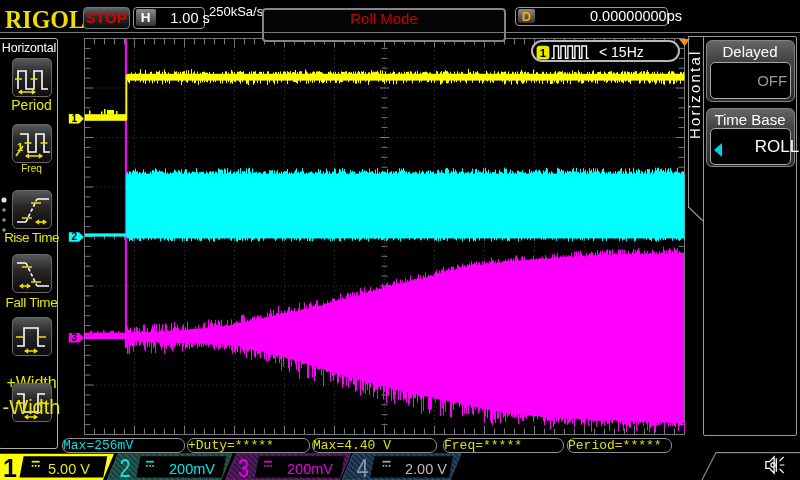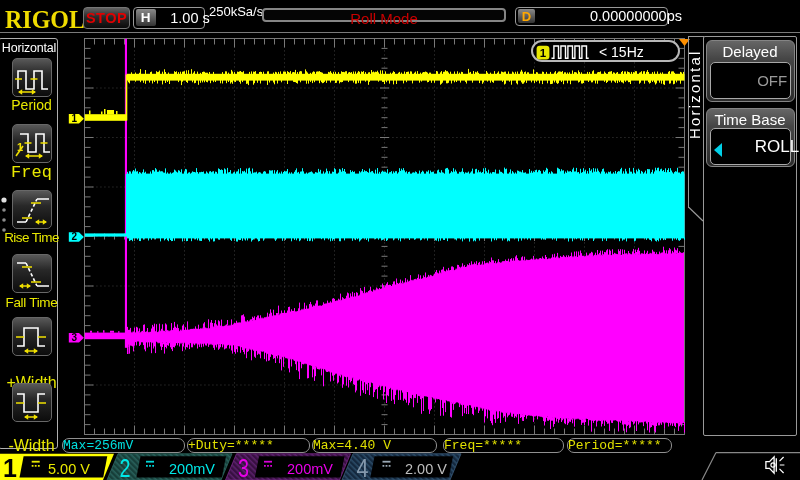--- a/index.html
+++ b/index.html
@@ -11,21 +11,21 @@
   background:linear-gradient(#636363,#2a2a2a 45%,#0a0a0a); border:1px solid #777;
   color:#e00000; font-weight:bold; font-size:14.5px; text-align:center; line-height:20px; letter-spacing:0.5px; }
 .hbox { position:absolute; left:133px; top:6.5px; width:72px; height:22px; border-radius:4px;
   border:1.5px solid #999; background:#000; }
 .htile { position:absolute; left:1.5px; top:1px; width:20px; height:17px; border-radius:2px;
   background:linear-gradient(#8a8a8a,#333); color:#fff; font-weight:bold; font-size:13.5px;
   text-align:center; line-height:17px; }
 .hval { position:absolute; left:22px; top:0; width:68px; height:19px; color:#fff; font-size:14.5px;
   text-align:center; line-height:20px; }
 .srate { position:absolute; left:209px; top:3.5px; color:#fff; font-size:13px; }
-.rollbox { position:absolute; left:262px; top:7.5px; width:244px; height:14px; border-radius:4px;
+.rollbox { position:absolute; left:262px; top:7.5px; width:244px; height:34px; border-radius:4px;
   border:2px solid #858585; background:#050505; color:#c80000; font-size:15px; text-align:center; line-height:18px; }
 .dbox { position:absolute; left:515px; top:6.5px; width:153px; height:19.5px; border-radius:4px;
   border:1.5px solid #999; background:#000; }
 .dtile { position:absolute; left:2px; top:1px; width:17px; height:14.5px; border-radius:2px;
   background:linear-gradient(#8a8a8a,#333); color:#ffa800; font-weight:bold; font-size:13px;
   text-align:center; line-height:15px; }
 .dval { position:absolute; left:20px; top:0; width:128px; color:#fff; font-size:14.5px;
   text-align:center; line-height:16.5px;margin-left:36px; }
 .topsep { position:absolute; left:0; top:31.8px; width:800px; height:1.4px; background:#7a7a7a; }
 
@@ -114,21 +114,21 @@
     <svg width="40" height="39" viewBox="0 0 40 39">
       <path d="M7 9h8v18h8V9h8v18h6" stroke="#fff" stroke-width="1.6" fill="none"></path>
       <path d="M11.5 18h7M27.5 18h7" stroke="#f0e000" stroke-width="1.6" fill="none"></path>
       <text x="4" y="26" font-size="11" font-weight="bold" fill="#f0e000" font-family="Liberation Sans,sans-serif">1</text>
       <path d="M3 31 10 21" stroke="#f0e000" stroke-width="1.6" fill="none"></path>
       <path d="M13 31H29" stroke="#f0e000" stroke-width="1.5" fill="none"></path>
       <path d="M16.2 28.2L12 31l4.2 2.8z" fill="#f0e000"></path>
       <path d="M25.8 28.2L30 31l-4.2 2.8z" fill="#f0e000"></path>
     </svg>
   </div>
-<div class="slab" style="top:163px;font-size:17px;font-family:Liberation Mono, monospace;">Freq</div>
+<div class="slab" style="top:163px;font-size:10px;">Freq</div>
 <div class="sbtn" style="top:190px">
     <svg width="40" height="39" viewBox="0 0 40 39">
       <path d="M4 31h9M24 8h12" stroke="#fff" stroke-width="1.6" fill="none"></path>
       <path d="M13 31 24 8" stroke="#fff" stroke-width="1.6" stroke-dasharray="3.5 2.2" fill="none"></path>
       <path d="M9 27h10M18 12h10" stroke="#f0e000" stroke-width="1.6" fill="none"></path>
       <path d="M23 31H33" stroke="#f0e000" stroke-width="1.5" fill="none"></path>
       <path d="M26.2 28.2L22 31l4.2 2.8z" fill="#f0e000"></path>
       <path d="M29.8 28.2L34 31l-4.2 2.8z" fill="#f0e000"></path>
     </svg>
   </div>
@@ -156,21 +156,21 @@
 <div class="slab" style="top:374px;font-size:16px;">+Width</div>
 <div class="sbtn" style="top:383px">
     <svg width="40" height="39" viewBox="0 0 40 39">
       <path d="M4 10h7v18h14V10h7" stroke="#fff" stroke-width="1.6" fill="none"></path>
       <path d="M3 19h8M25 19h8" stroke="#f0e000" stroke-width="1.6" fill="none"></path>
       <path d="M12 33H24" stroke="#f0e000" stroke-width="1.5" fill="none"></path>
       <path d="M15.2 30.2L11 33l4.2 2.8z" fill="#f0e000"></path>
       <path d="M20.8 30.2L25 33l-4.2 2.8z" fill="#f0e000"></path>
     </svg>
   </div>
-<div class="slab" style="top:437px;font-size:16px;">-Width</div>
+<div class="slab" style="top:396px;font-size:20px;">-Width</div>
 <svg width="10" height="40" viewBox="0 0 10 40" style="position:absolute;left:0;top:196px">
     <circle cx="4" cy="4" r="2.6" fill="#e0e0e0"></circle>
     <circle cx="4" cy="14" r="1.8" fill="#8a8a8a"></circle>
     <circle cx="4" cy="24" r="1.8" fill="#8a8a8a"></circle>
     <circle cx="4" cy="34" r="1.8" fill="#8a8a8a"></circle>
   </svg>
 <div class="rm-frame"></div>
 <div class="rm-tabline"></div>
 <svg width="20" height="16" viewBox="0 0 20 16" style="position:absolute;left:687px;top:207px">
 <path d="M1.5 0 L16 14" stroke="#999" stroke-width="1.2"></path>

